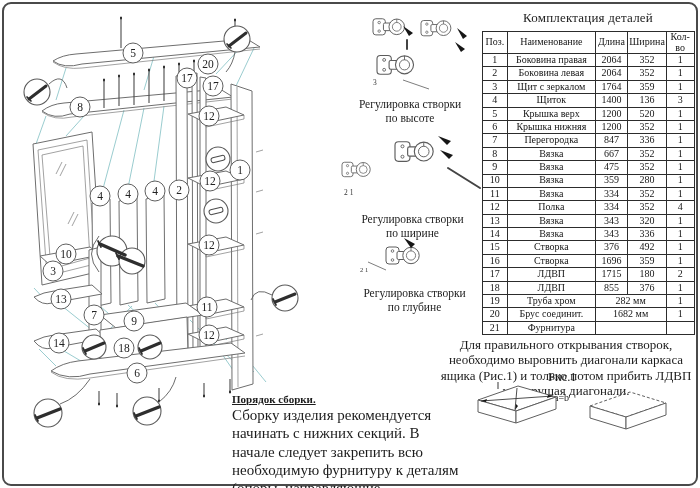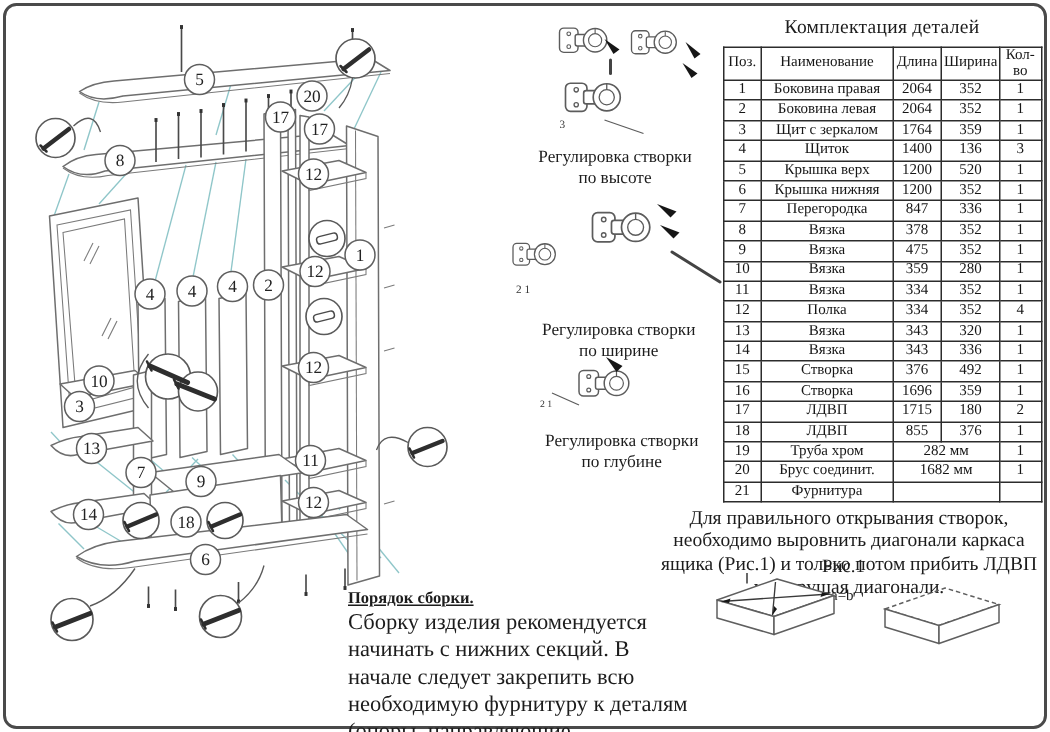--- a/index.html
+++ b/index.html
@@ -449,21 +449,21 @@
           <tr>
             <td>7</td>
             <td>Перегородка</td>
             <td>847</td>
             <td>336</td>
             <td>1</td>
           </tr>
           <tr>
             <td>8</td>
             <td>Вязка</td>
-            <td>378</td>
+            <td>667</td>
             <td>352</td>
             <td>1</td>
           </tr>
           <tr>
             <td>9</td>
             <td>Вязка</td>
             <td>475</td>
             <td>352</td>
             <td>1</td>
           </tr>

